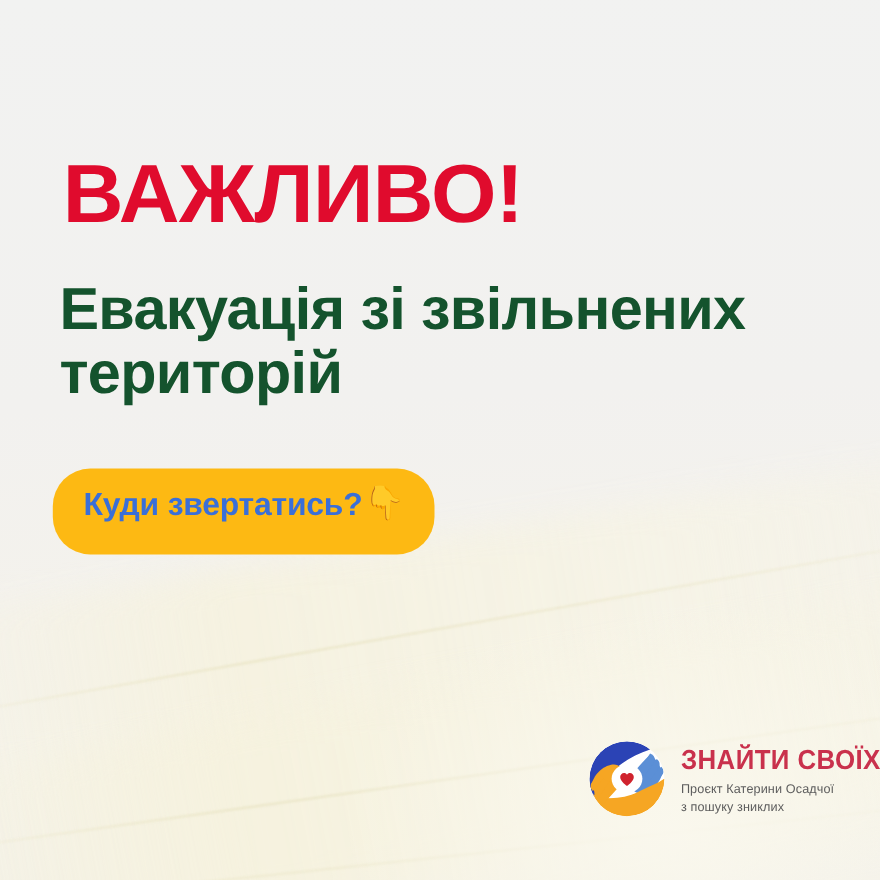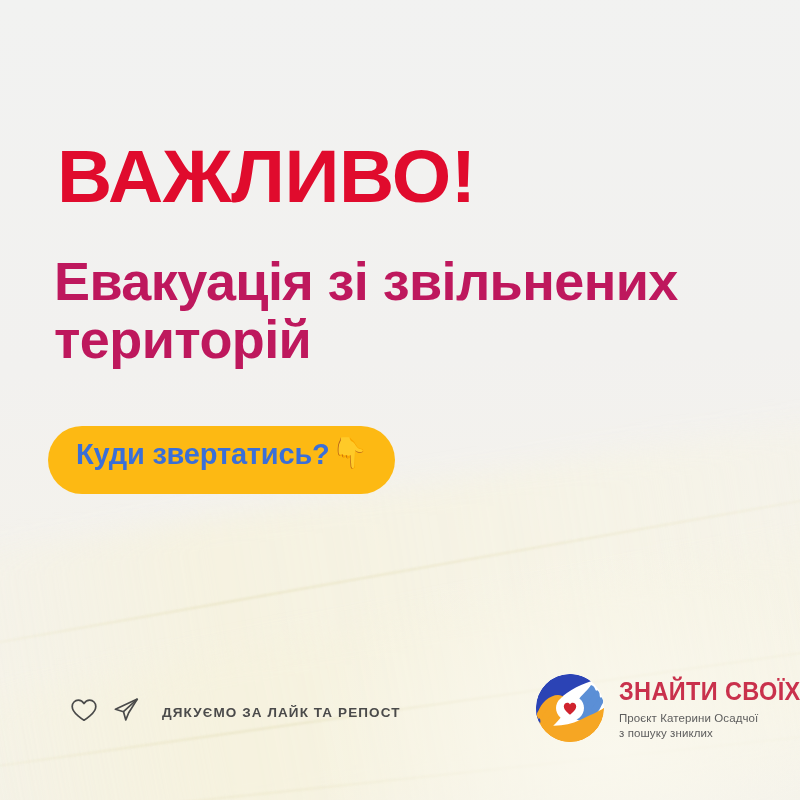--- a/index.html
+++ b/index.html
@@ -99,31 +99,31 @@
   .headline {
     position: absolute;
     left: 54px;
     top: 253px;
     margin: 0;
     width: 700px;
     font-size: 54px;
     line-height: 1.07;
     font-weight: 700;
     letter-spacing: -0.6px;
-    color: #be185d;
+    color: #14532d;
     font-family: "Liberation Sans", sans-serif;
   }
 
   .cta {
     position: absolute;
     left: 48px;
     top: 426px;
     display: inline-flex;
     align-items: center;
-    height: 68px;
+    height: 78px;
     padding: 0 26px 12px 28px;
     border: none;
     border-radius: 34px;
     background: #fdb913;
     cursor: pointer;
     font-family: "Liberation Sans", sans-serif;
   }
   .cta-label {
     font-size: 29px;
     font-weight: 700;
@@ -204,34 +204,20 @@
 
     <h1 class="kicker">ВАЖЛИВО!</h1>
 
     <h2 class="headline">Евакуація зі звільнених територій</h2>
 
     <button class="cta" type="button">
       <span class="cta-label">Куди звертатись?</span>
       <span class="cta-hand">👇</span>
     </button>
 
-    <div class="share">
-      <span class="share-icon">
-        <svg width="28" height="25" viewBox="0 0 28 25" fill="none" aria-hidden="true">
-          <path d="M14 22.2C14 22.2 2.2 15.3 2.2 8.4 2.2 4.9 4.9 2.2 8.3 2.2c2.4 0 4.5 1.4 5.7 3.4C15.2 3.6 17.3 2.2 19.7 2.2c3.4 0 6.1 2.7 6.1 6.2 0 6.9-11.8 13.8-11.8 13.8z" stroke="#4a4a4a" stroke-width="1.7" stroke-linejoin="round" fill="none"></path>
-        </svg>
-      </span>
-      <span class="share-icon">
-        <svg width="28" height="26" viewBox="0 0 28 26" fill="none" aria-hidden="true">
-          <path d="M25.3 2.1 3.4 12.3l8.1 2.4 2.3 8.2 2.9-7.1 8.6-13.7z" stroke="#4a4a4a" stroke-width="1.7" stroke-linejoin="round" fill="none"></path>
-          <path d="M25.3 2.1 11.5 14.7" stroke="#4a4a4a" stroke-width="1.7" stroke-linejoin="round"></path>
-        </svg>
-      </span>
-      <span class="share-text">ДЯКУЄМО ЗА ЛАЙК ТА РЕПОСТ</span>
-    </div>
 
     <div class="brand">
       <span class="brand-mark">
         <svg width="72" height="72" viewBox="0 0 72 72" aria-hidden="true">
           <defs>
             <clipPath id="circleClip">
                 <circle cx="36" cy="36" r="34"></circle>
               </clipPath>
           </defs>
           <g clip-path="url(#circleClip)">

